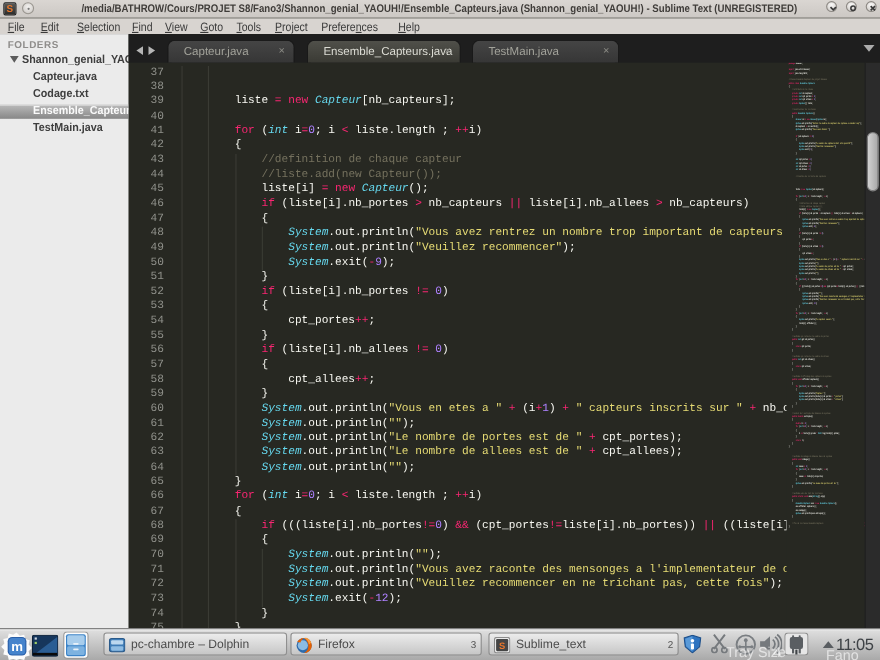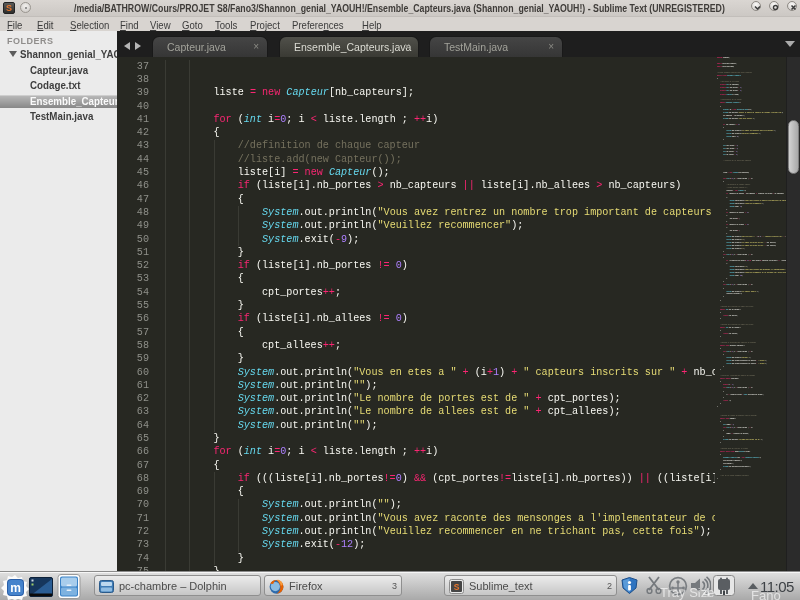--- a/index.html
+++ b/index.html
@@ -384,21 +384,21 @@
   <rect x="9.5" y="15.5" width="5" height="1.6" rx="0.8" fill="#e8f1f9"></rect>
 </svg>
 <div class="tbtn" style="left:94px; width:167px;">
   <svg style="position:absolute;left:4px;top:3px;" width="15" height="15" viewBox="0 0 15 15">
     <rect x="0.5" y="1.5" width="14" height="12" rx="2" fill="#3f7cb6" stroke="#2a5a8a"></rect>
     <rect x="2" y="3" width="11" height="4" rx="1" fill="#bcd8ef"></rect>
     <rect x="2" y="8.5" width="11" height="4" rx="1" fill="#8fbce2"></rect>
   </svg>
   <b style="left:24px;">pc-chambre – Dolphin</b>
 </div>
-<div class="tbtn" style="left:264px; width:138px;">
+<div class="tbtn" style="left:264px; width:174px;">
   <svg style="position:absolute;left:4px;top:3px;" width="15" height="15" viewBox="0 0 15 15">
     <circle cx="7.5" cy="7.8" r="6.9" fill="#2e6bac"></circle>
     <circle cx="6.3" cy="7.6" r="4.6" fill="#8cbce2"></circle>
     <path d="M7.2 0.9 C11.2 0.7 14.4 3.9 14.4 7.8 C14.4 11.6 11.3 14.7 7.5 14.7 C10.2 13.2 11.7 10.6 11.3 7.4 C11 4.8 9.5 2.5 7.2 0.9 Z" fill="#e66000"></path>
     <path d="M7.2 0.9 C9.8 1.9 11.6 4.2 11.9 7 L13.9 5.2 C13.2 3 11.5 1.4 9.3 0.8 Z" fill="#f79b3e"></path>
     <path d="M1.2 4.6 C2.3 2.5 4.5 1 7.2 0.9 C5.6 2 4.6 3.4 4.2 5 Z" fill="#e66000"></path>
   </svg>
   <b style="left:24px;">Firefox</b>
   <span class="num">3</span>
 </div>

